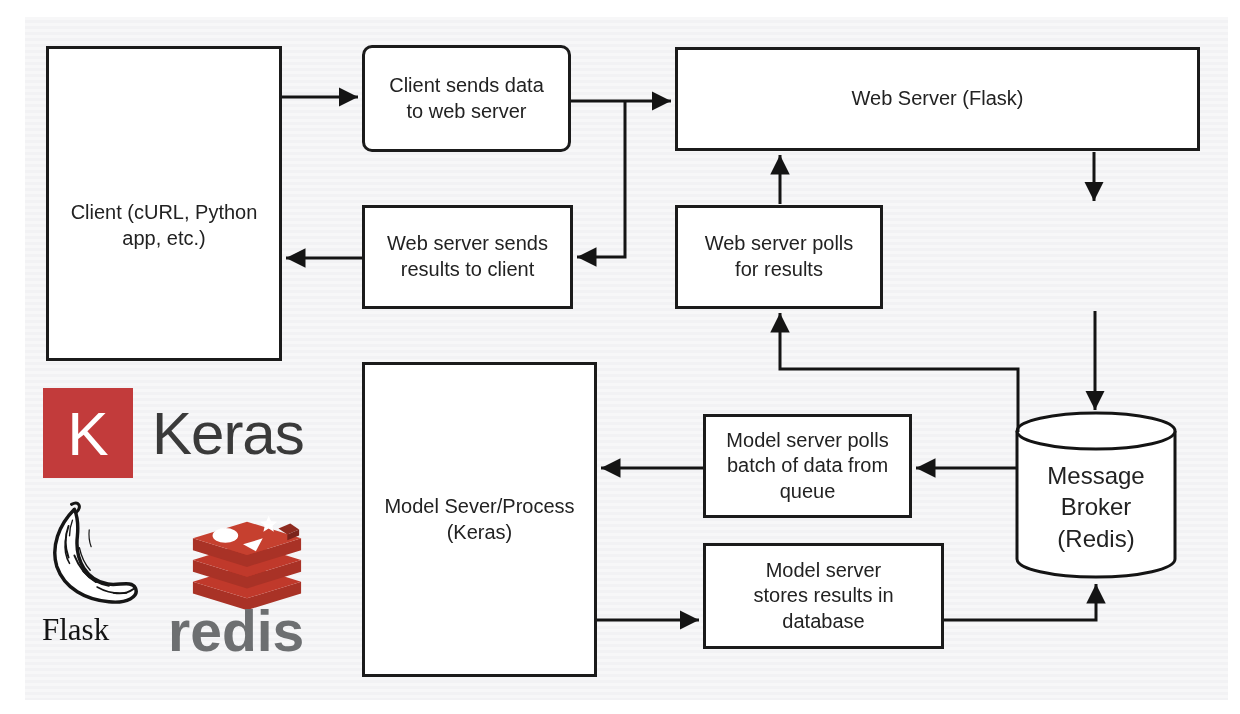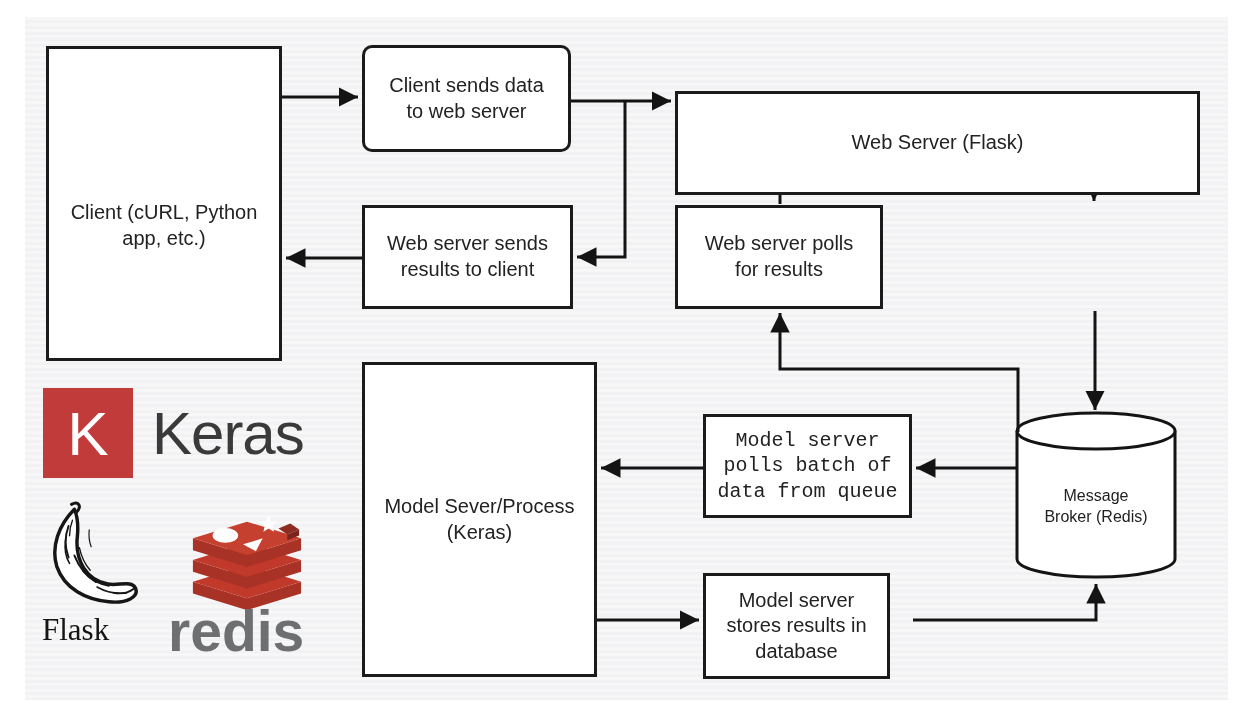--- a/index.html
+++ b/index.html
@@ -20,35 +20,35 @@
     border:3px solid #1b1b1b; display:flex; align-items:center; justify-content:center;
     text-align:center; color:#222; font-size:20px; line-height:1.28;
   }
   .node span { display:inline-block; }
   .n-client            { left:46px;  top:46px;  width:236px; height:315px; }
   .n-client span       { max-width:205px;margin-top:44px; }
   .n-client-sends      { left:362px; top:45px;  width:209px; height:107px;border-radius:10px; }
   .n-client-sends span { max-width:175px; }
   .n-ws-sends          { left:362px; top:205px; width:211px; height:104px; }
   .n-ws-sends span     { max-width:185px; }
-  .n-webserver         { left:675px; top:47px;  width:525px; height:104px;margin-top:44px; }
+  .n-webserver         { left:675px; top:47px;  width:525px; height:104px; }
   .n-ws-polls          { left:675px; top:205px; width:208px; height:104px; }
   .n-ws-polls span     { max-width:175px; }
   .n-ws-stores         { left:990px; top:205px; width:212px; height:105px; }
   .n-ws-stores span    { max-width:185px; }
   .n-model             { left:362px; top:362px; width:235px; height:315px; }
   .n-ms-polls          { left:703px; top:414px; width:209px; height:104px; }
-  .n-ms-polls span     { max-width:185px;font-family:Liberation Mono, monospace; }
-  .n-ms-stores         { left:703px; top:573px; width:187px; height:106px; }
+  .n-ms-polls span     { max-width:185px; }
+  .n-ms-stores         { left:703px; top:543px; width:241px; height:106px; }
   .n-ms-stores span    { max-width:150px; }
 
   .broker-label {
     position:absolute; left:1041px; top:448px; width:110px; height:118px;
     display:flex; align-items:center; text-align:center;
-    color:#222; font-size:16px; line-height:1.3;
+    color:#222; font-size:24px; line-height:1.3;
   }
 
   
   .keras-k {
     position:absolute; left:43px; top:388px; width:90px; height:90px;
     display:flex; align-items:center; justify-content:center;
     color:#ffffff; font-size:62px; font-weight:400;
   }
   .keras-word {
     position:absolute; left:152px; top:388px; height:90px;

